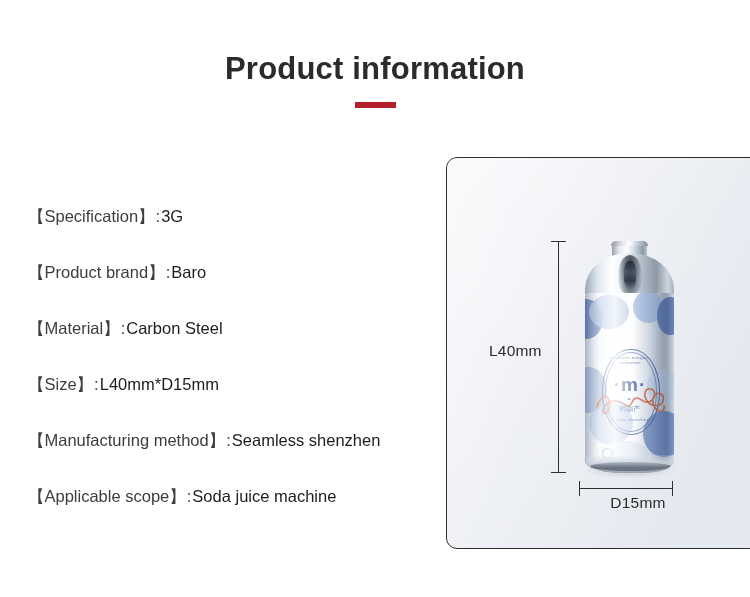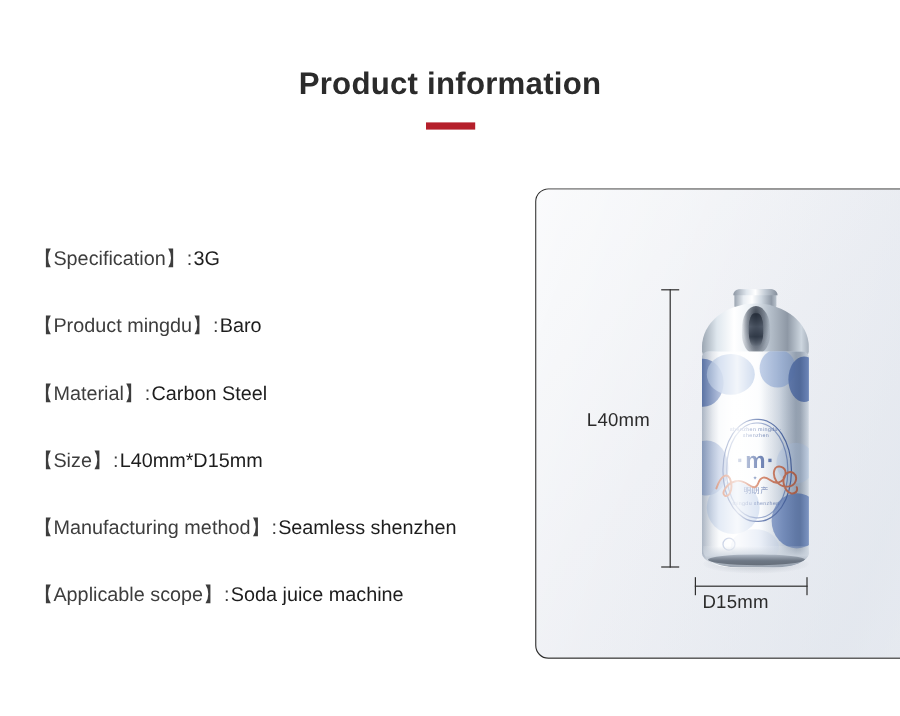--- a/index.html
+++ b/index.html
@@ -22,21 +22,21 @@
     left: 0;
     width: 750px;
     height: 135px;
   }
   .page-title {
     position: absolute;
     top: 50px;
     left: 0;
     width: 750px;
     text-align: center;
-    font-size: 26px;
+    font-size: 31px;
     font-weight: bold;
     color: #2b2b2b;
     letter-spacing: 0.2px;
     line-height: 38px;
   }
   .title-accent {
     position: absolute;
     top: 102px;
     left: 355px;
     width: 41px;
@@ -137,21 +137,21 @@
     top: -7px;
     width: 1.4px;
     height: 15px;
     background: #2f2f2f;
   }
   .dim-horz::before { left: 0; }
   .dim-horz::after { right: 0; }
 
   .dim-horz-label {
     position: absolute;
-    left: 119px;
+    left: 144px;
     top: 336px;
     width: 94px;
     text-align: center;
     font-size: 15.5px;
     color: #2b2b2b;
     letter-spacing: 0.2px;
   }
 
   
   .cartridge {
@@ -373,21 +373,21 @@
   <div class="title-accent"></div>
 </div>
 
 <div class="spec-list">
 
   <div class="spec-row">
     <span class="spec-label">【Specification】</span><span class="spec-sep">:</span><span class="spec-value">3G</span>
   </div>
 
   <div class="spec-row">
-    <span class="spec-label">【Product mingdu】</span><span class="spec-sep">:</span><span class="spec-value">Baro</span>
+    <span class="spec-label">【Product brand】</span><span class="spec-sep">:</span><span class="spec-value">Baro</span>
   </div>
 
   <div class="spec-row">
     <span class="spec-label">【Material】</span><span class="spec-sep">:</span><span class="spec-value">Carbon Steel</span>
   </div>
 
   <div class="spec-row">
     <span class="spec-label">【Size】</span><span class="spec-sep">:</span><span class="spec-value">L40mm*D15mm</span>
   </div>
 

